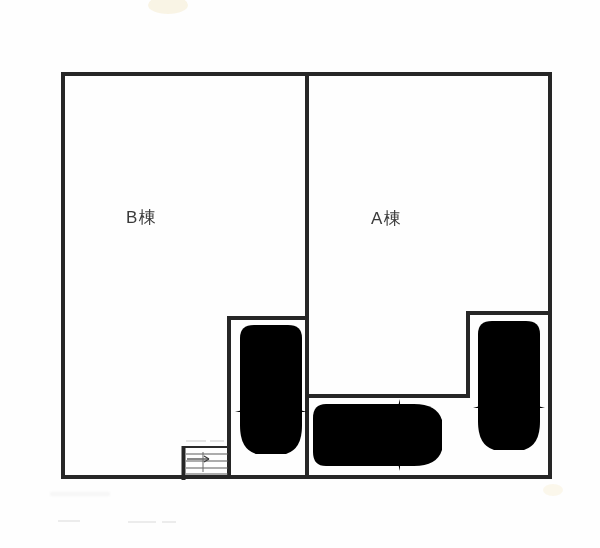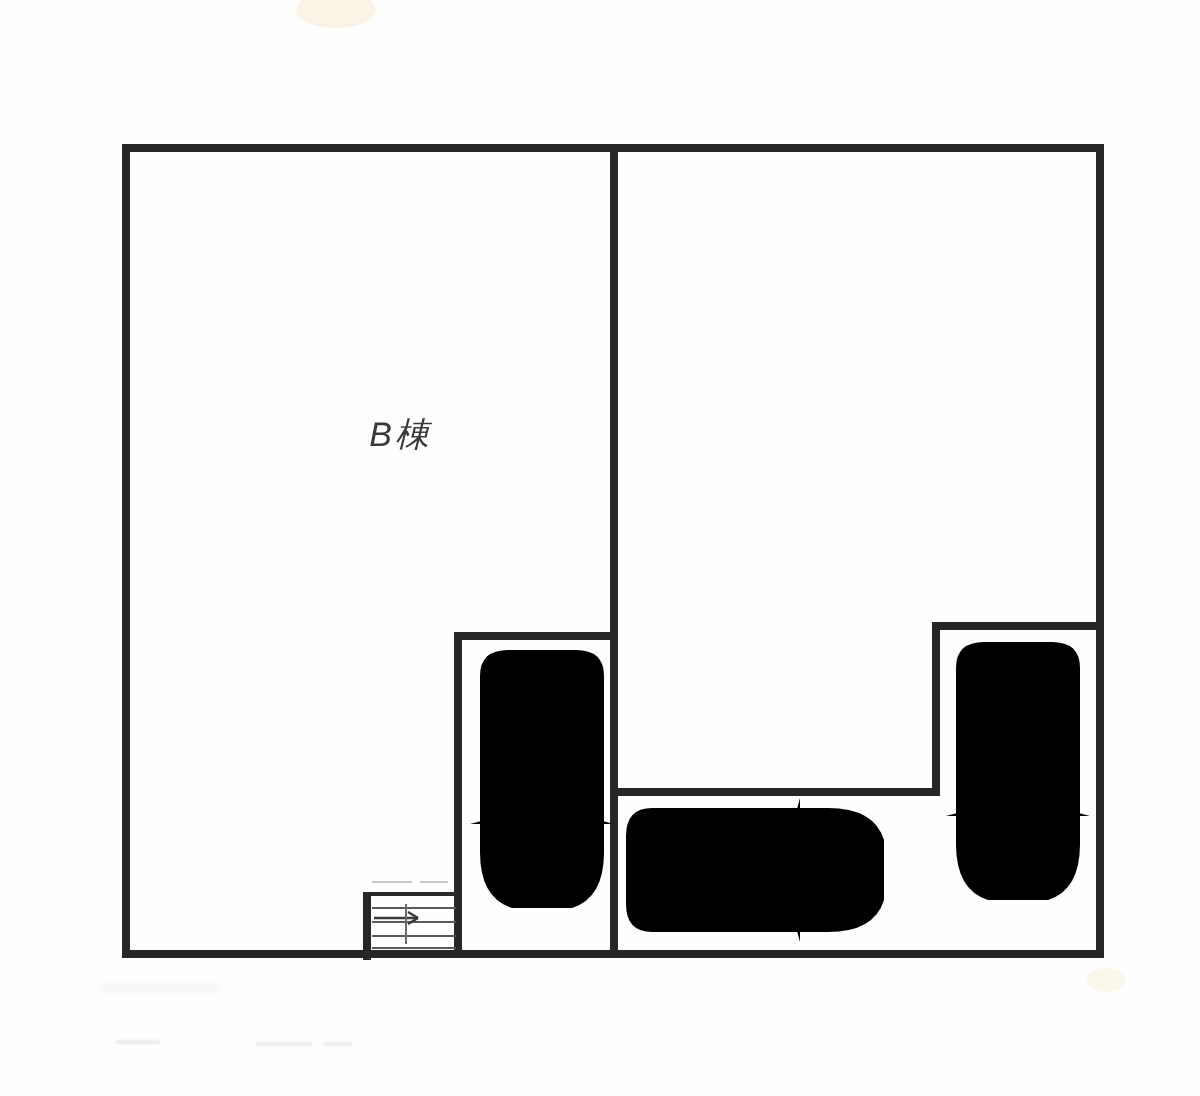--- a/index.html
+++ b/index.html
@@ -11,24 +11,23 @@
   .plan{position:absolute;inset:0;}
   
   .wall{position:absolute;background:var(--wall,#262626);filter:blur(.25px);}
   .site-boundary{
     position:absolute;left:61px;top:72px;width:491px;height:407px;
     border:4px solid var(--wall,#262626);box-sizing:border-box;
     filter:blur(.25px);background:transparent;
   }
   
   .bldg-label{
-    position:absolute;width:90px;text-align:right;
+    position:absolute;width:90px;text-align:left;
     font-size:17px;letter-spacing:1.5px;color:var(--label,#3a3a3a);
     filter:blur(.3px);
-    font-style:italic;
   }
   .label-b{left:126px;top:206px;}
   .label-a{left:371px;top:207px;}
   
   .car-svg{position:absolute;}
   
   .stairs-svg{position:absolute;left:180px;top:438px;}
   
   .smudge{position:absolute;border-radius:50%;pointer-events:none;}
   .smudge-topleft{left:148px;top:-4px;width:40px;height:18px;background:#f8f1df;opacity:.8;}
@@ -67,20 +66,21 @@
   <div class="site-boundary"></div>
 
   <div class="wall" style="left:305px;top:72px;width:4px;height:403px;"></div>
   <div class="wall" style="left:227px;top:316px;width:4px;height:159px;"></div>
   <div class="wall" style="left:227px;top:316px;width:82px;height:4px;"></div>
   <div class="wall" style="left:305px;top:394px;width:165px;height:4px;"></div>
   <div class="wall" style="left:466px;top:311px;width:4px;height:87px;"></div>
   <div class="wall" style="left:466px;top:311px;width:82px;height:4px;"></div>
 
   <div class="bldg-label label-b">B棟</div>
+  <div class="bldg-label label-a">A棟</div>
 
   <svg class="stairs-svg" width="50" height="42" viewBox="0 0 50 42">
     <path d="M6,3 L26,3 M30,3 L44,3" stroke="#c9c9c9" stroke-width="1" fill="none"></path>
     <path d="M2,9 L48,9" stroke="#2a2a2a" stroke-width="2" fill="none"></path>
     <rect x="1.5" y="8" width="4" height="34" fill="#262626"></rect>
     <path d="M6,16 L48,16 M6,23 L48,23 M6,30 L48,30 M6,36 L48,36" stroke="#5a5a5a" stroke-width="1" fill="none"></path>
     <g>
       <path d="M7,21 L29,21" stroke="#3a3a3a" stroke-width="1.2" fill="none"></path>
       <path d="M29,21 L24,18 M29,21 L24,24" stroke="#3a3a3a" stroke-width="1.2" fill="none"></path>
       <path d="M23,14 L23,34" stroke="#6a6a6a" stroke-width="1" fill="none"></path>

